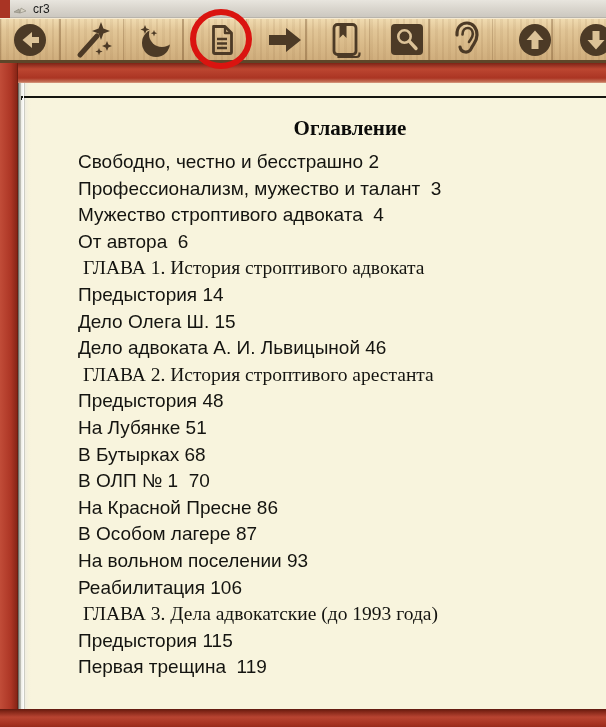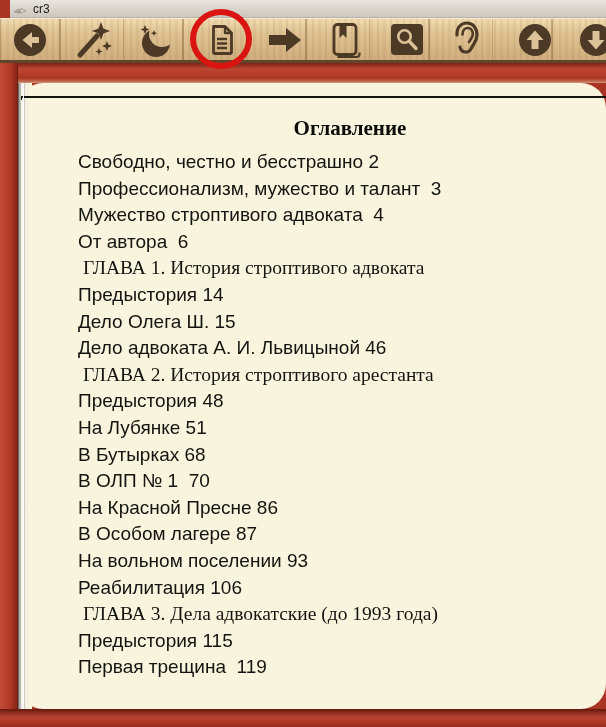--- a/index.html
+++ b/index.html
@@ -50,21 +50,20 @@
     background:linear-gradient(90deg,#c14c38 0%,#ad3625 60%,#8a2617 92%,#5f190e 100%);
   }
   .frame-bottom{
     position:absolute;left:0;top:709px;width:606px;height:18px;
     background:linear-gradient(180deg,#5f1a0f 0%,#7e2416 12%,#b84431 45%,#a53120 85%,#962a1b 100%);
   }
   
   .page{
     position:absolute;left:18px;top:83px;width:588px;height:626px;
     background:#f8f4dd;
-    border-radius:25px;
   }
   .page-edge{
     position:absolute;left:0;top:0;width:14px;height:626px;
     background:linear-gradient(90deg,
       #6e6e66 0,#6e6e66 1px,
       #a2a29a 1px,#c4c4bc 3px,
       #ebebe3 3px,#ffffff 6px,
       #d2d2c8 6px,#c8c8be 7px,
       #f0ede0 7px,#f7f3dc 11px,#f8f4dd 14px);
   }

